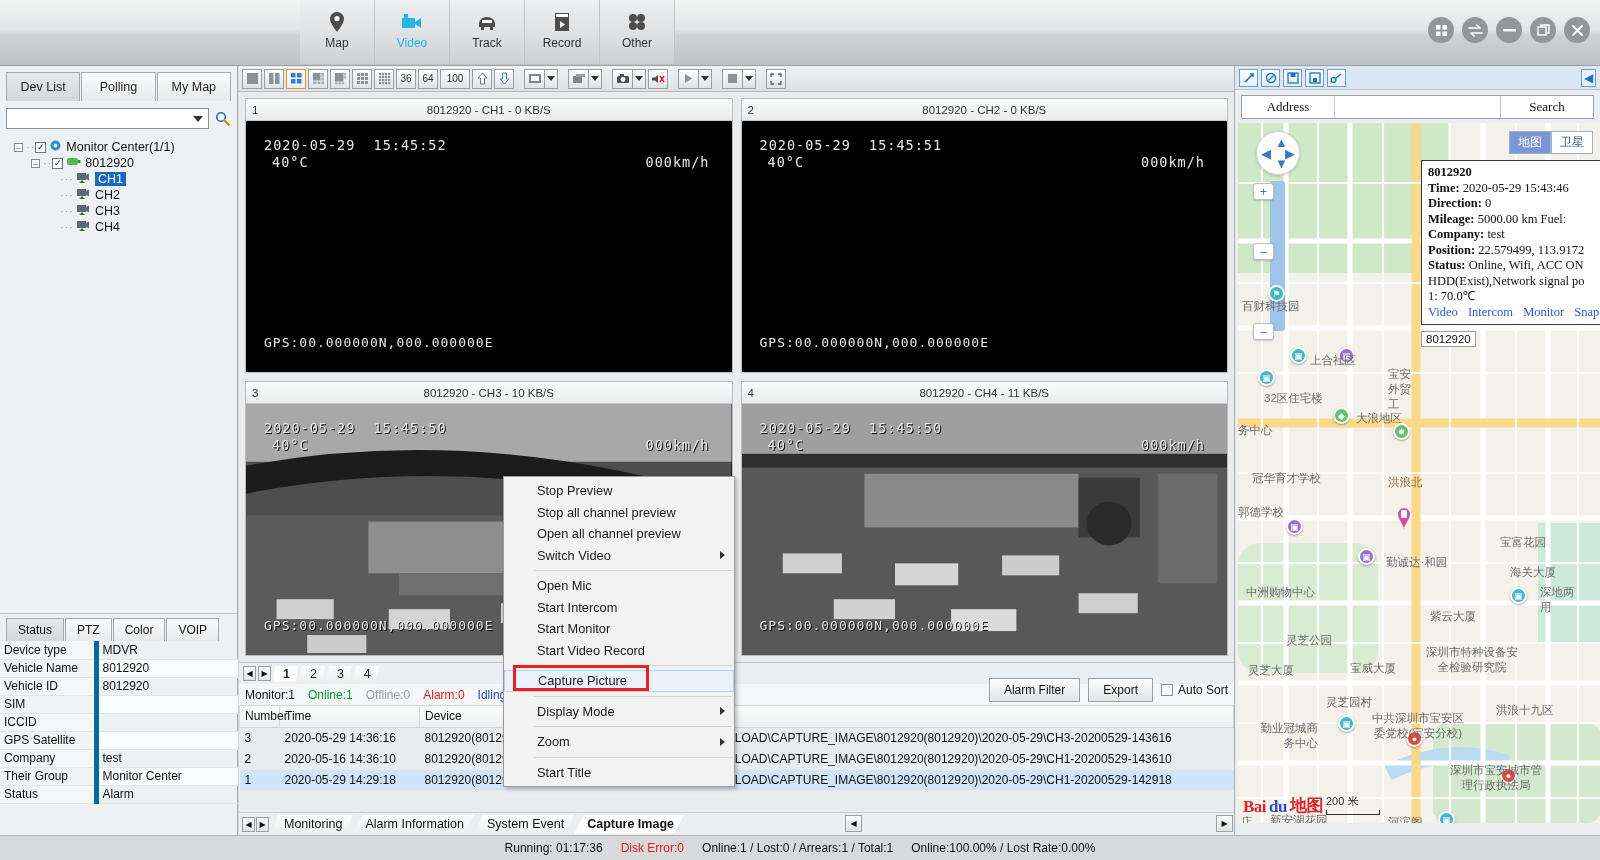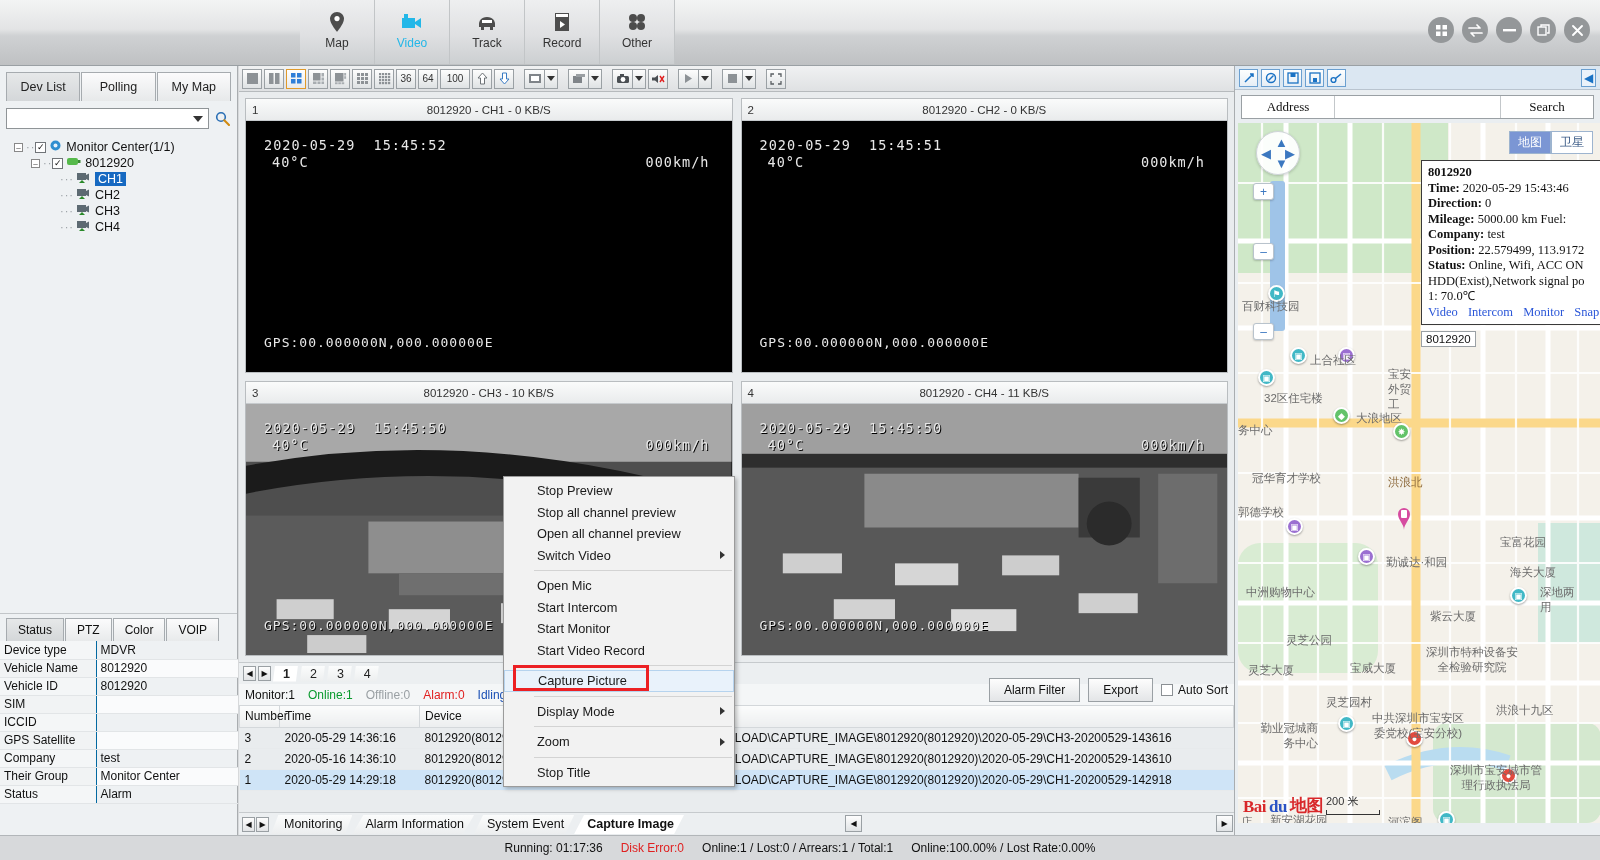--- a/index.html
+++ b/index.html
@@ -64,21 +64,21 @@
   .chlabel.sel { background:#1669c1; color:#fff; padding:0 3px; }
   .dots { color:#9aa0a4; letter-spacing:1px; font-size:11px; }
 
   
   .statustabs { display:flex; padding:4px 4px 0 6px; gap:1px; border-top:1px solid #c2c6c9;}
   .stab { padding:4px 11px; font-size:12px; border:1px solid #a6abaf; border-bottom:none;
     background:linear-gradient(to bottom,#fbfbfc,#e8eaeb); cursor:pointer;}
   .stab.active { background:linear-gradient(to bottom,#e6e8e9,#d4d7d9); }
   .proptable { width:238px; border-collapse:collapse; font-size:12px; }
   .proptable td { height:18px; padding:0 4px; border-bottom:1px solid #e2e5e7; }
-  .proptable tr td:first-child { width:96px; background:#f4f6f7; border-right:1px solid #0369a1;}
+  .proptable tr td:first-child { width:96px; background:#f4f6f7; border-right:5px solid #0369a1;}
   .proptable tr:nth-child(even) td { background:#fafbfc; }
   .proptable tr:nth-child(even) td:first-child { background:#f1f3f4; }
 
   
   .center { position:absolute; left:239px; top:66px; width:995px; height:794px; background:#e9ecee; }
   .vtoolbar { height:26px; background:linear-gradient(to bottom,#f0f1f2,#dfe1e3);
     border-bottom:1px solid #b6babd; display:flex; align-items:center; padding:0 3px; gap:2px;}
   .tbtn { width:20px;height:20px; border:1px solid #9aa0a4; background:linear-gradient(to bottom,#fdfdfd,#dfe2e4);
     display:flex;align-items:center;justify-content:center; cursor:pointer; font-size:10px; color:#333;}
   .tbtn.sel { border:1px solid #e09a2b; background:linear-gradient(to bottom,#ffffff,#e8eaec); }
@@ -815,21 +815,21 @@
     <div class="mi">
       <span>Display Mode</span>
       <i class="arr"></i>
     </div>
     <div class="divider"></div>
     <div class="mi">
       <span>Zoom</span>
       <i class="arr"></i>
     </div>
     <div class="divider"></div>
-    <div class="mi">Stop Title</div>
+    <div class="mi">Start Title</div>
   </div>
   <div class="ctxhighlight"></div>
 
   <div class="rightcol">
 
     <div class="maptools">
       <div class="mtbtn">
           <svg width="12" height="12">
             <path d="M2 10L10 2M7 2h3v3" stroke="#1a72c4" stroke-width="1.5" fill="none"></path>
           </svg>

